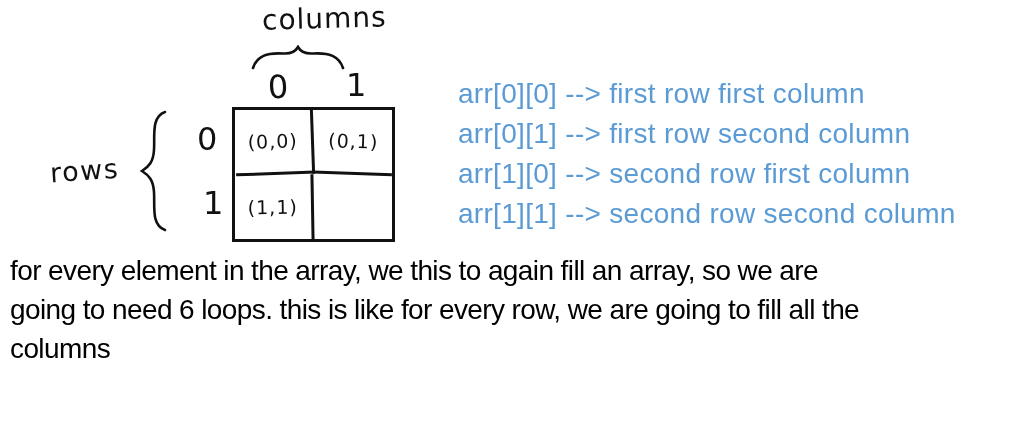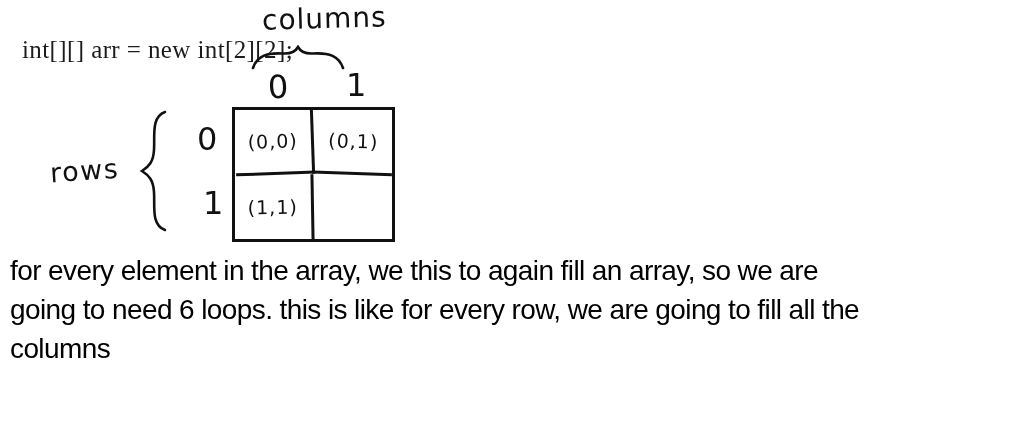--- a/index.html
+++ b/index.html
@@ -117,21 +117,20 @@
     stroke-width: 2.6;
     fill: none;
     stroke-linecap: round;
   }
 </style>
 </head>
 <body>
 
 <div class="canvas">
 
-  <div class="code">int[][] arr = new int[2][2];</div>
 
   <div class="hand columns-label">columns</div>
 
   <svg class="top-brace" viewBox="0 0 96 26" aria-hidden="true">
     <path class="stroke-draw" d="M3 23 C7 11, 17 7.5, 33 8.5 C41 9, 45.5 6.5, 48 2 C50.5 6.5, 55 9, 63 8.5 C79 7.5, 89 11, 93 23"></path>
   </svg>
 
   <div class="hand col-h col-h0">0</div>
   <div class="hand col-h col-h1">1</div>
 
@@ -143,20 +142,26 @@
 
   <div class="hand row-h row-h0">0</div>
   <div class="hand row-h row-h1">1</div>
 
   <div class="grid">
     <div class="cell">(0,0)</div>
     <div class="cell">(0,1)</div>
     <div class="cell">(1,1)</div>
   </div>
 
+  <div class="legend">
+    <div>arr[0][0] --&gt; first row first column</div>
+    <div>arr[0][1] --&gt; first row second column</div>
+    <div>arr[1][0] --&gt; second row first column</div>
+    <div>arr[1][1] --&gt; second row second column</div>
+  </div>
 
   <div class="para">
     <div>for every element in the array, we this to again fill an array, so we are</div>
     <div>going to need 6 loops. this is like for every row, we are going to fill all the</div>
     <div>columns</div>
   </div>
 
 </div>
 
 </body></html>

